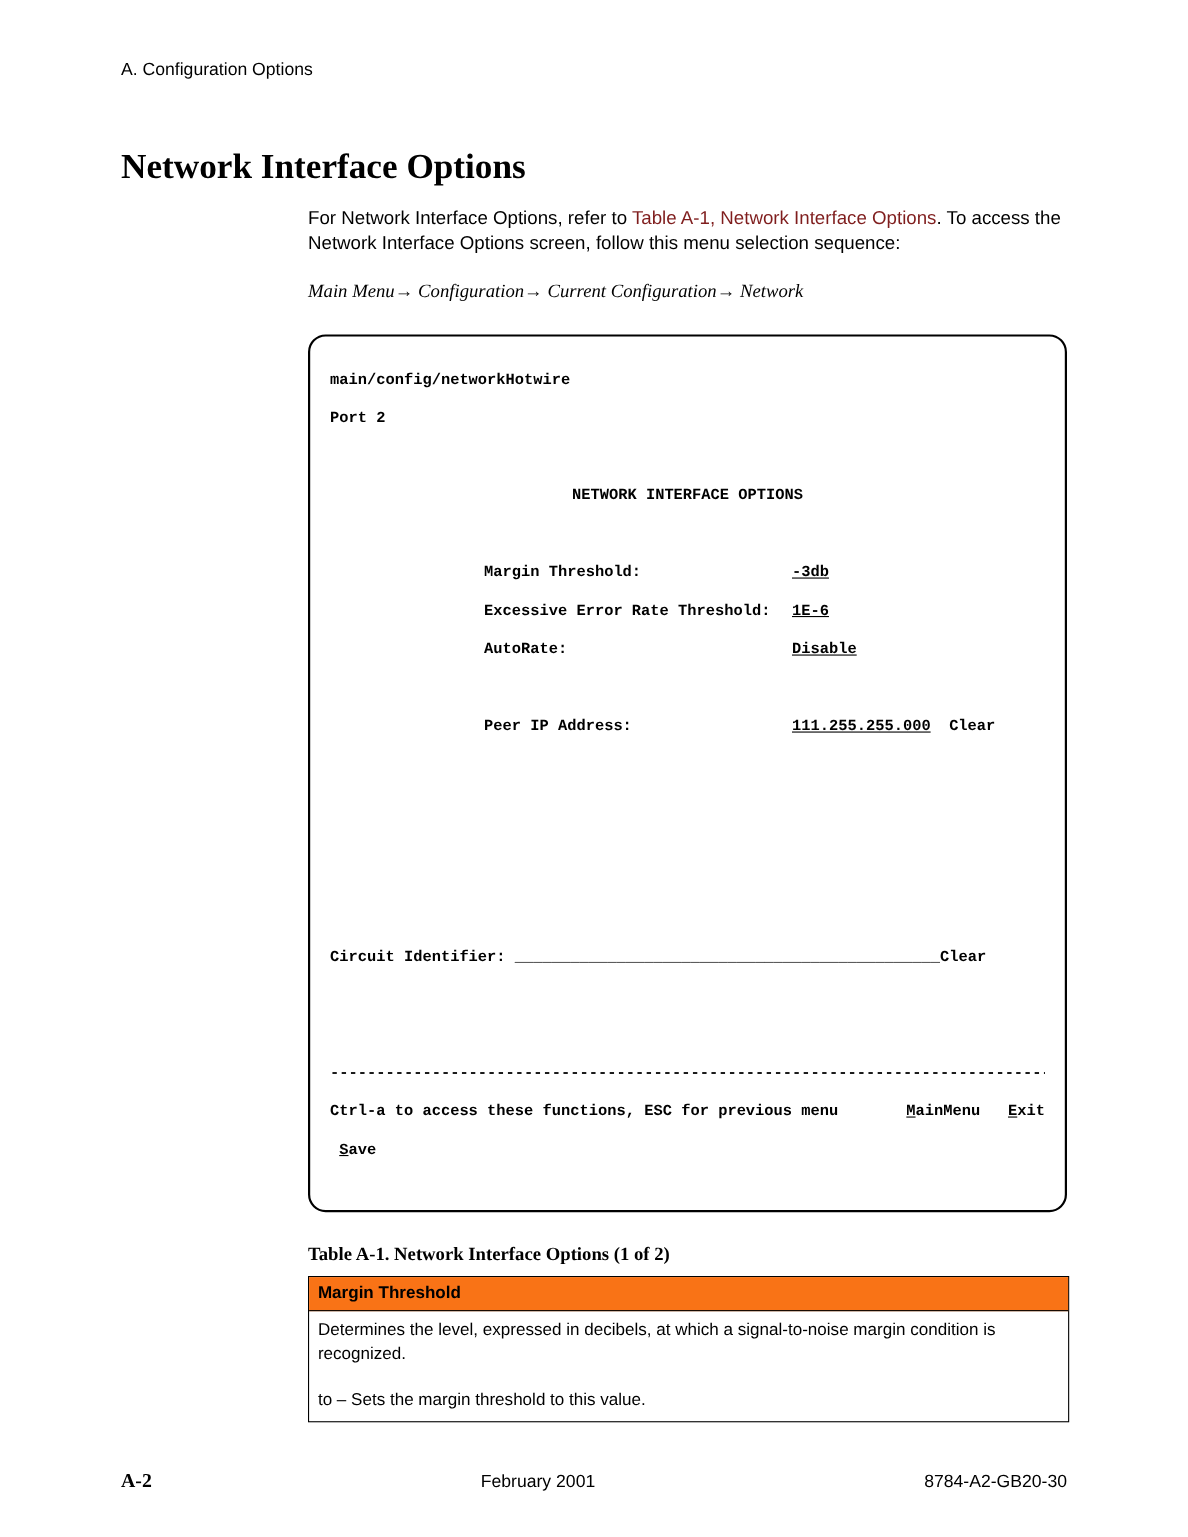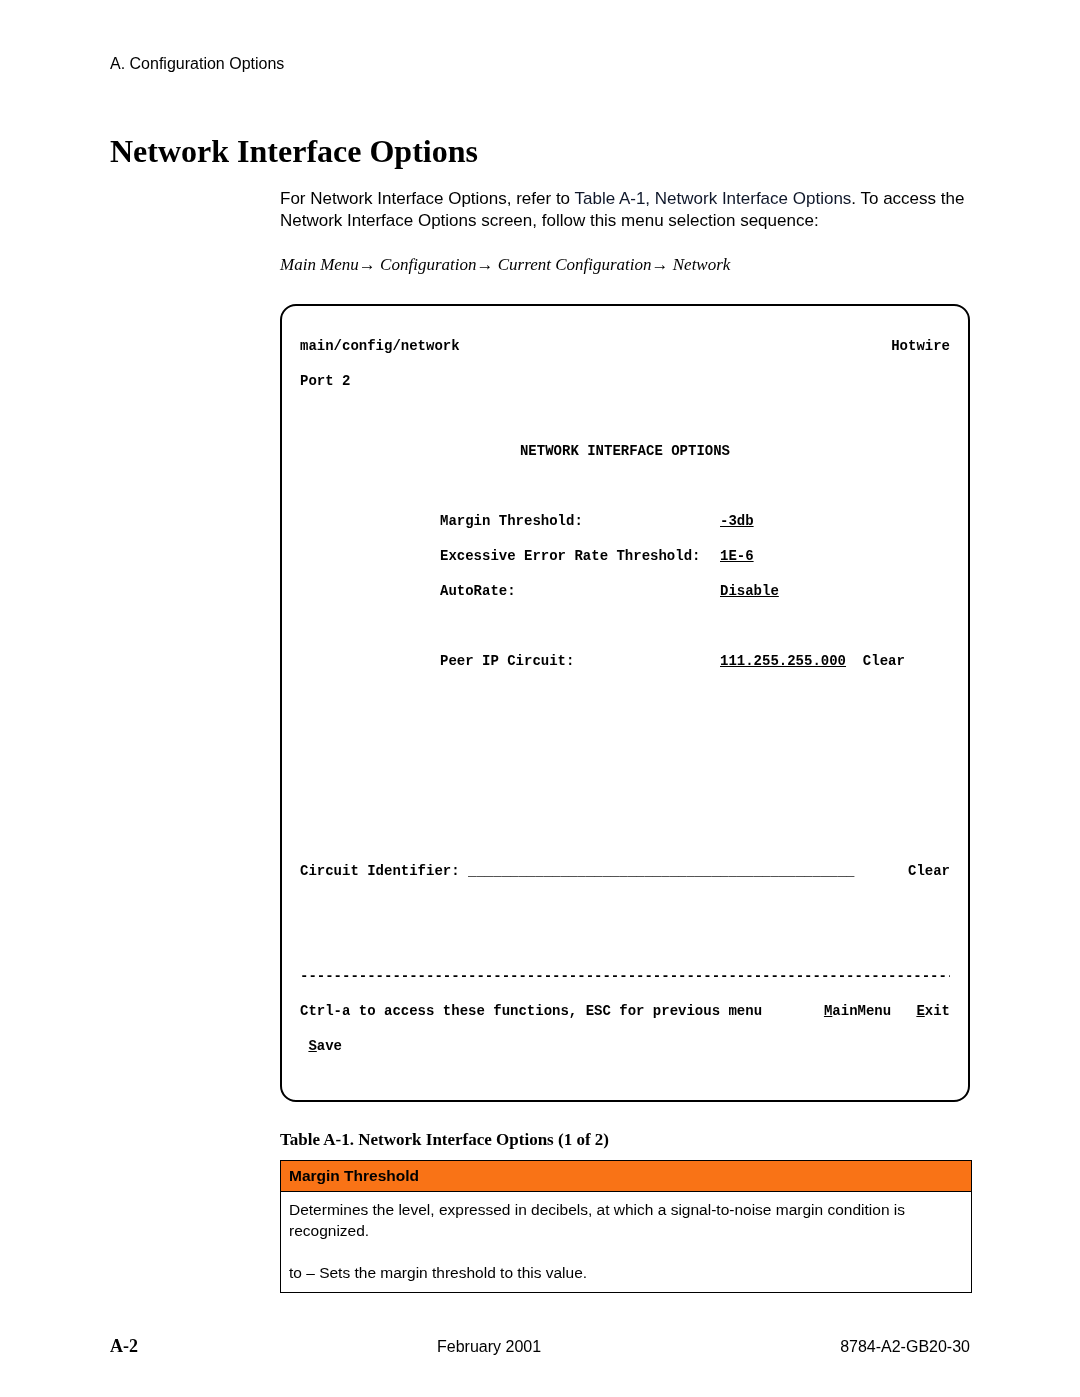--- a/index.html
+++ b/index.html
@@ -25,40 +25,40 @@
     font-weight: bold;
     font-size: 32px;
     margin: 0 0 18px 0;
   }
   .intro-block {
     margin-left: 170px;
     font-size: 17px;
     line-height: 1.3;
   }
   .intro-block .link {
-    color: #0f172a;
+    color: #7f1d1d;
   }
   .nav-path {
     font-style: italic;
     margin-top: 22px;
     font-family: "Times New Roman", Times, serif;
     font-size: 17px;
   }
   .terminal {
     margin: 28px 0 28px 170px;
     border: 2px solid #000;
     border-radius: 16px;
     padding: 14px 18px 10px 18px;
     font-family: "Courier New", Courier, monospace;
     font-size: 14px;
     font-weight: bold;
     line-height: 1.25;
     white-space: pre;
   }
-  .terminal .row { display: flex; justify-content: space-between; }
+  .terminal .row { display: flex; }
   .terminal .center { text-align: center; }
   .terminal .opt-line { display: flex; }
   .terminal .opt-label { width: 280px; padding-left: 140px; }
   .terminal .opt-val { text-decoration: underline; }
   .terminal .sep { letter-spacing: 0; overflow: hidden; }
   .terminal .footer-line { display: flex; }
   .caption {
     margin-left: 170px;
     font-family: "Times New Roman", Times, serif;
     font-weight: bold;
@@ -114,21 +114,21 @@
   <div class="terminal">
 <div class="row"><span>main/config/network</span><span>Hotwire</span></div>
 <div>Port 2</div>
 <div>&nbsp;</div>
 <div class="center">NETWORK INTERFACE OPTIONS</div>
 <div>&nbsp;</div>
 <div class="opt-line"><span class="opt-label">Margin Threshold:</span><span class="opt-val">-3db</span><span></span></div>
 <div class="opt-line"><span class="opt-label">Excessive Error Rate Threshold:</span><span class="opt-val">1E-6</span><span></span></div>
 <div class="opt-line"><span class="opt-label">AutoRate:</span><span class="opt-val">Disable</span><span></span></div>
 <div>&nbsp;</div>
-<div class="opt-line"><span class="opt-label">Peer IP Circuit:</span><span class="opt-val">111.255.255.000</span><span>  </span><span>Clear</span></div>
+<div class="opt-line"><span class="opt-label">Peer IP Address:</span><span class="opt-val">111.255.255.000</span><span>  </span><span>Clear</span></div>
 <div>&nbsp;</div>
 <div>&nbsp;</div>
 <div>&nbsp;</div>
 <div>&nbsp;</div>
 <div>&nbsp;</div>
 <div class="row"><span><span>Circuit Identifier:</span> ______________________________________________</span><span>Clear</span></div>
 <div>&nbsp;</div>
 <div>&nbsp;</div>
 <div class="sep">--------------------------------------------------------------------------------</div>
 <div class="footer-line"><span style="flex:1">Ctrl-a to access these functions, ESC for previous menu</span><span><u>M</u>ainMenu</span><span>   </span><span><u>E</u>xit</span></div>

